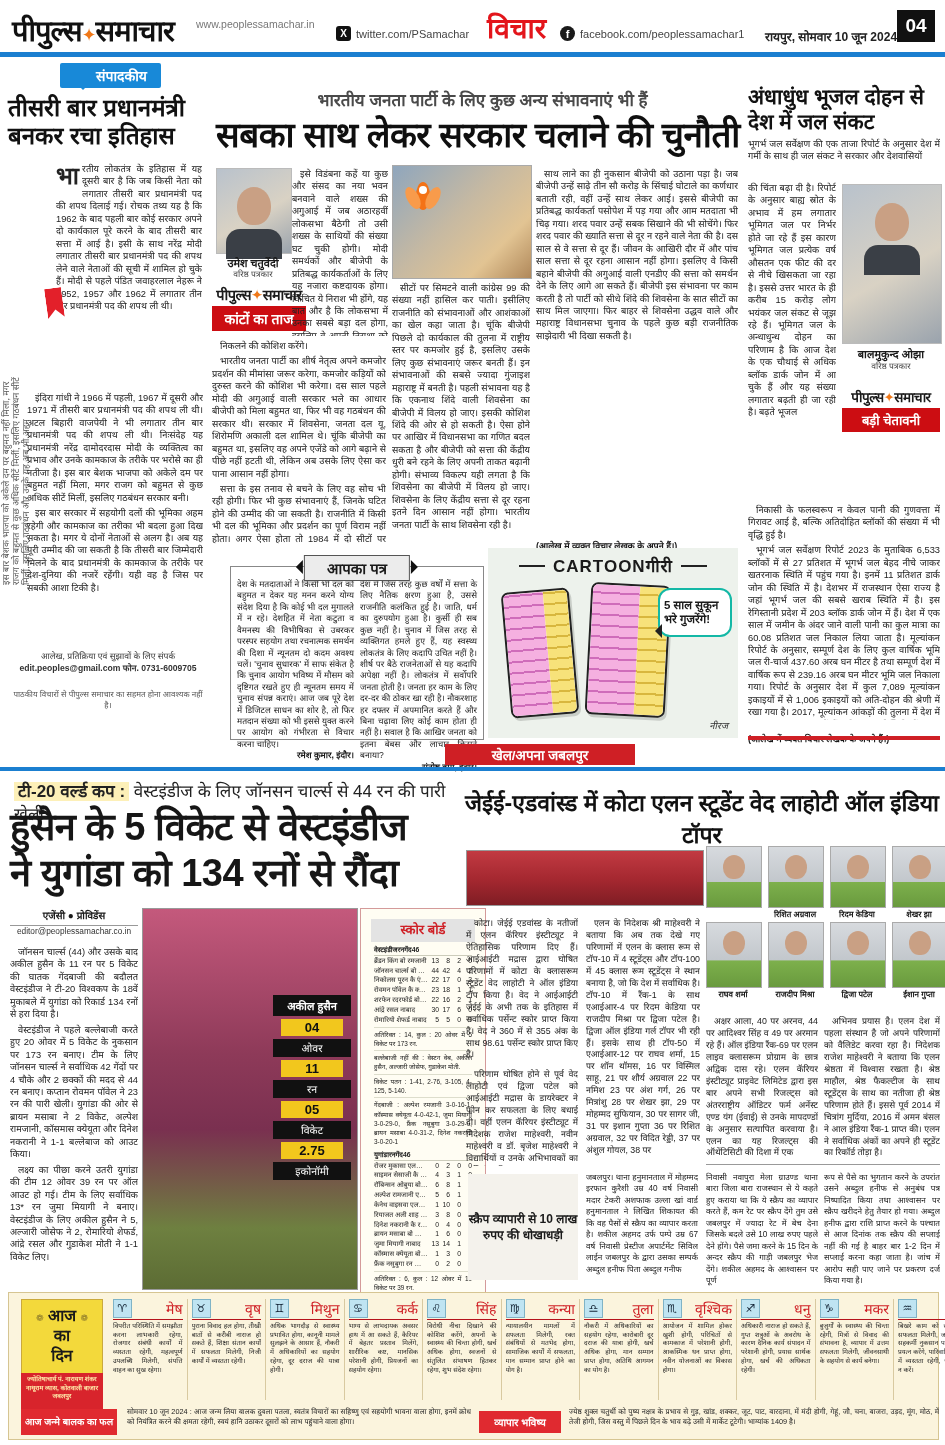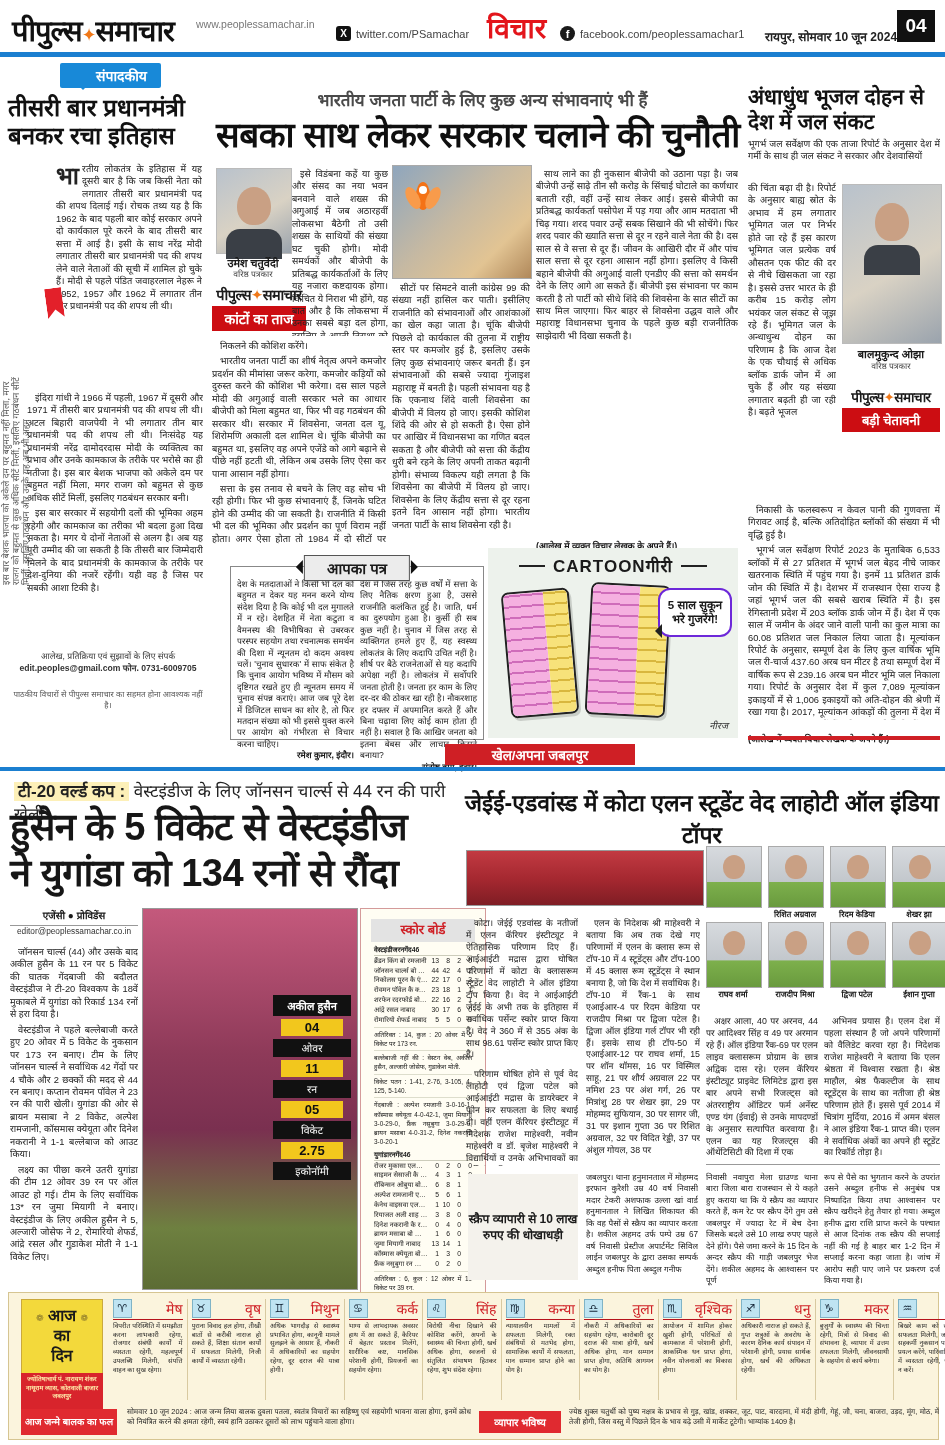--- a/index.html
+++ b/index.html
@@ -51,21 +51,21 @@
   .let-head:after{right:-16px;border-left-color:#111;}
   .let-col{font-size:8.6px;line-height:1.33;text-align:justify;}
   .sig{display:block;text-align:right;font-weight:bold;}
   
   .cartoon{background:#edf2ec;}
   .ct-title{font-size:17px;font-weight:bold;letter-spacing:1px;display:flex;align-items:center;gap:8px;justify-content:center;}
   .ct-title:before,.ct-title:after{content:"";flex:0 0 26px;height:2px;background:#222;}
   .evm{border:2px solid #222;border-radius:7px;overflow:hidden;display:flex;background:#fff;box-shadow:2px 3px 0 rgba(0,0,0,.15);}
   .evm .l{flex:1;background:repeating-linear-gradient(0deg,#f5b0e0 0 9px,#cf6cba 9px 11px);}
   .evm .r{width:38%;background:repeating-linear-gradient(0deg,#f7e27a 0 9px,#d8b73e 9px 11px);}
-  .bubble{background:#fff;border:2px solid #6d28d9;border-radius:12px;font-size:11.5px;font-weight:bold;text-align:center;padding:8px 4px;line-height:1.25;}
+  .bubble{background:#fff;border:2px solid #14b8a6;border-radius:12px;font-size:11.5px;font-weight:bold;text-align:left;padding:8px 4px;line-height:1.25;}
   .bubble:after{content:"";position:absolute;left:-12px;top:34px;border:7px solid transparent;border-right-color:#222;}
   .ct-sig{font-size:9.5px;font-style:italic;color:#333;}
   
   .water-head{font-size:21px;font-weight:bold;line-height:1.2;color:#111;}
   .redrule{background:#cf1f25;}
   
   .band{background:#cf1f25;color:#fff;font-size:13.5px;font-weight:bold;display:flex;align-items:center;justify-content:center;}
   .ck-kicker{font-size:17px;color:#222;}
   .ck-kicker .lbl{font-weight:bold;background:#fdf0b8;padding:0 4px;}
   .ck-head{font-size:38px;font-weight:bold;line-height:1.22;color:#161616;letter-spacing:-0.5px;}

